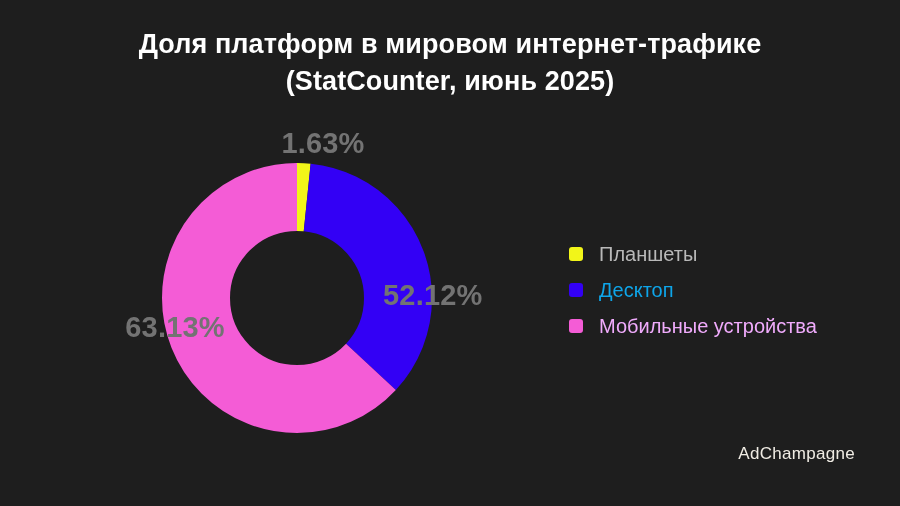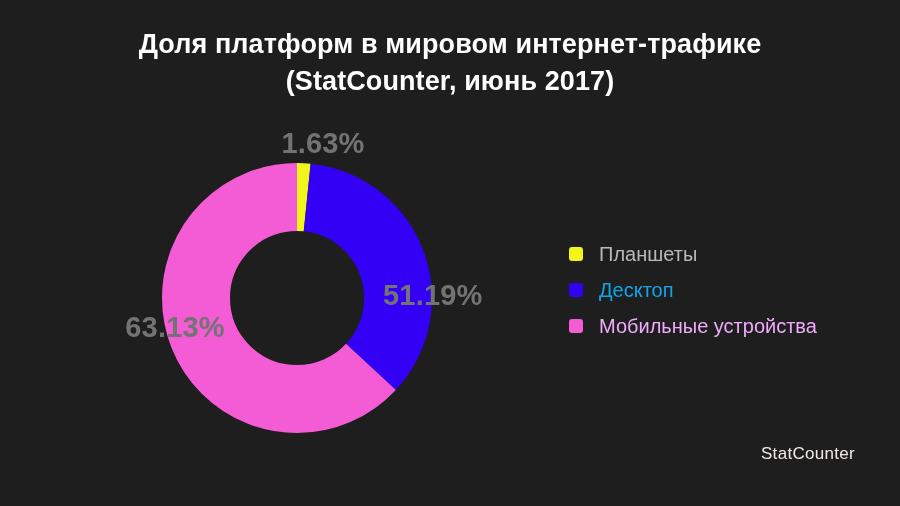--- a/index.html
+++ b/index.html
@@ -110,50 +110,50 @@
     white-space: nowrap;
   }
 </style>
 </head>
 <body style="background: rgb(30, 30, 30);">
 
 <div class="canvas">
 
   <div class="title">
     <span class="title-line">Доля платформ в мировом интернет-трафике</span>
-    <span class="title-line">(StatCounter, июнь 2017)</span>
+    <span class="title-line">(StatCounter, июнь 2025)</span>
   </div>
 
   <div class="chart-wrap">
     <svg class="donut-svg" width="270" height="270" viewBox="0 0 270 270">
       <g transform="translate(135,135)">
 
         <g id="donut-slices" transform="rotate(-90)">
             <circle r="101" cx="0" cy="0" fill="none" stroke="#f2f519" stroke-width="68" stroke-dasharray="10.344 624.258" stroke-dashoffset="0.000"></circle>
             <circle r="101" cx="0" cy="0" fill="none" stroke="#3300f5" stroke-width="68" stroke-dasharray="223.634 410.968" stroke-dashoffset="-10.344"></circle>
             <circle r="101" cx="0" cy="0" fill="none" stroke="#f45cd6" stroke-width="68" stroke-dasharray="400.624 233.978" stroke-dashoffset="-233.978"></circle>
           </g>
       </g>
     </svg>
   </div>
 
   <div class="value-label label-tablet">1.63%</div>
   <div class="value-label label-mobile">63.13%</div>
-  <div class="value-label label-desktop">51.19%</div>
+  <div class="value-label label-desktop">52.12%</div>
 
   <div class="legend">
     <div class="legend-item">
       <span class="legend-swatch" style="background: rgb(242, 245, 25);"></span>
       <span class="legend-text" style="color: rgb(185, 185, 185);">Планшеты</span>
     </div>
     <div class="legend-item">
       <span class="legend-swatch" style="background: rgb(51, 0, 245);"></span>
       <span class="legend-text" style="color: #0ea5e9;">Десктоп</span>
     </div>
     <div class="legend-item">
       <span class="legend-swatch" style="background: rgb(244, 92, 214);"></span>
       <span class="legend-text" style="color: #f0abfc;">Мобильные устройства</span>
     </div>
   </div>
 
-  <div class="logo">StatCounter</div>
+  <div class="logo">AdChampagne</div>
 
 </div>
 
 </body></html>

